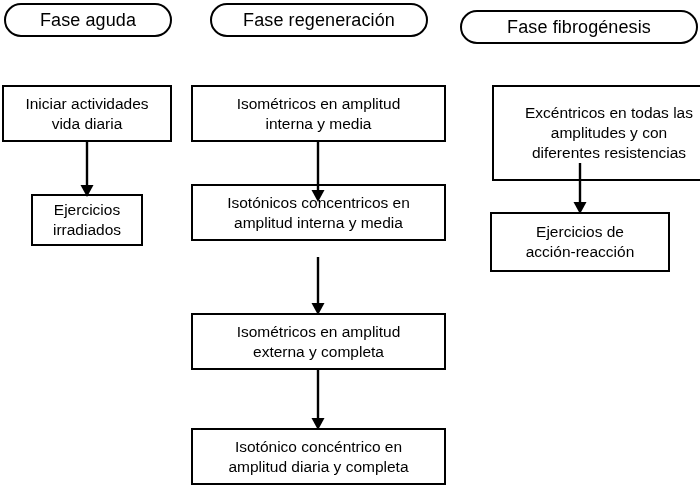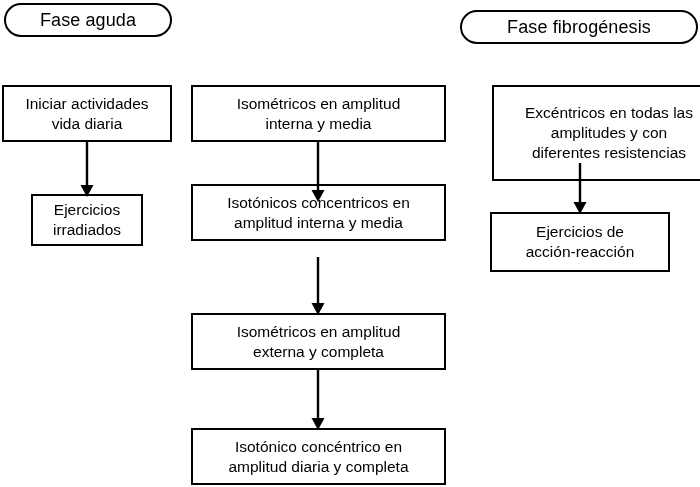--- a/index.html
+++ b/index.html
@@ -76,20 +76,23 @@
 </style>
 </head>
 <body>
 
 <div id="diagram">
 
   <div class="phase-header" style="left:4px; top:3px; width:168px; height:34px;">
     <span>Fase aguda</span>
   </div>
 
+  <div class="phase-header" style="left:210px; top:3px; width:218px; height:34px;">
+    <span>Fase regeneración</span>
+  </div>
 
   <div class="phase-header" style="left:460px; top:10px; width:238px; height:34px;">
     <span>Fase fibrogénesis</span>
   </div>
 
   <div class="step-box" style="left:2px; top:85px; width:170px; height:57px;">
     <span class="step-text">Iniciar actividades
 vida diaria</span>
   </div>
 

